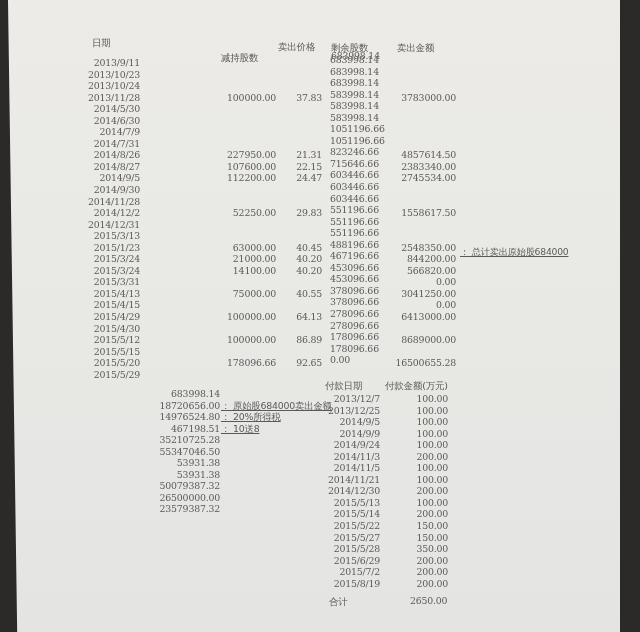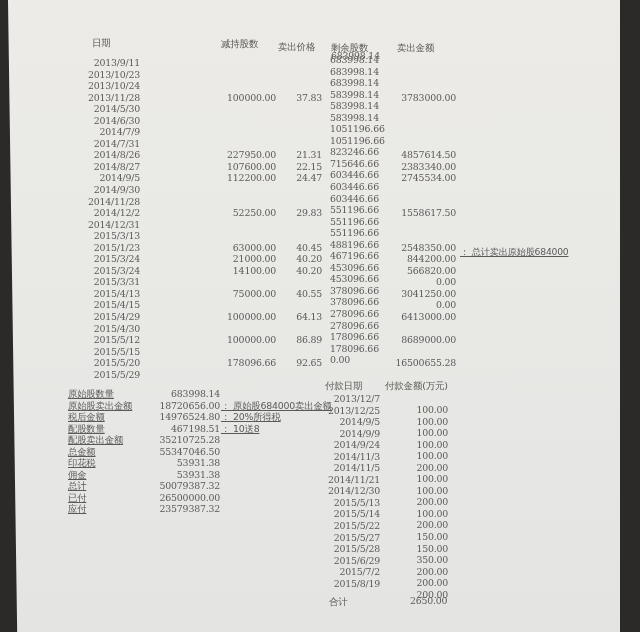--- a/index.html
+++ b/index.html
@@ -20,21 +20,21 @@
   .col { position:absolute; }
   .col div { height:11.55px; font-size:9.4px; line-height:11.55px; white-space:nowrap; letter-spacing:-0.2px; }
   .cjk { font-family:"DejaVu Sans", "Liberation Sans", sans-serif; font-size:9.2px;text-decoration:underline; }
 </style>
 </head>
 <body>
 
 <div class="paper">
 
   <div class="t hdr" style="left:84px;top:37px;">日期</div>
-  <div class="t hdr" style="left:213px;top:38px;text-align:right;">减持股数</div>
+  <div class="t hdr" style="left:213px;top:52px;text-align:right;">减持股数</div>
   <div class="t hdr" style="left:270px;top:41px;">卖出价格</div>
   <div class="t hdr" style="left:323px;top:42px;">剩余股数</div>
   <div class="t hdr" style="left:389px;top:42px;">卖出金额</div>
 
   <div class="t" style="left:323px;top:50px;">683998.14</div>
 
   <div class="col r" id="col-date" style="left:40px;top:57px;width:92px;">
       <div>2013/9/11</div>
       <div>2013/10/23</div>
       <div>2013/10/24</div>
@@ -185,33 +185,20 @@
       <div>6413000.00</div>
       <div></div>
       <div>8689000.00</div>
       <div></div>
       <div>16500655.28</div>
       <div></div>
     </div>
 
   <div class="t cjk" style="left:452px;top:246px;">： 总计卖出原始股684000</div>
 
-  <div class="col" id="col-sum-label" style="left:60px;top:388px;width:90px;">
-      <div class="cjk">原始股数量</div>
-      <div class="cjk">原始股卖出金额</div>
-      <div class="cjk">税后金额</div>
-      <div class="cjk">配股数量</div>
-      <div class="cjk">配股卖出金额</div>
-      <div class="cjk">总金额</div>
-      <div class="cjk">印花税</div>
-      <div class="cjk">佣金</div>
-      <div class="cjk">总计</div>
-      <div class="cjk">已付</div>
-      <div class="cjk">应付</div>
-    </div>
   <div class="col r" id="col-sum-value" style="left:140px;top:388px;width:72px;">
       <div>683998.14</div>
       <div>18720656.00</div>
       <div>14976524.80</div>
       <div>467198.51</div>
       <div>35210725.28</div>
       <div>55347046.50</div>
       <div>53931.38</div>
       <div>53931.38</div>
       <div>50079387.32</div>
@@ -246,21 +233,21 @@
       <div>2014/12/30</div>
       <div>2015/5/13</div>
       <div>2015/5/14</div>
       <div>2015/5/22</div>
       <div>2015/5/27</div>
       <div>2015/5/28</div>
       <div>2015/6/29</div>
       <div>2015/7/2</div>
       <div>2015/8/19</div>
     </div>
-  <div class="col r" id="col-pay-amount" style="left:380px;top:393px;width:60px;margin-top:11px;">
+  <div class="col r" id="col-pay-amount" style="left:380px;top:393px;width:60px;">
       <div>100.00</div>
       <div>100.00</div>
       <div>100.00</div>
       <div>100.00</div>
       <div>100.00</div>
       <div>200.00</div>
       <div>100.00</div>
       <div>100.00</div>
       <div>200.00</div>
       <div>100.00</div>

